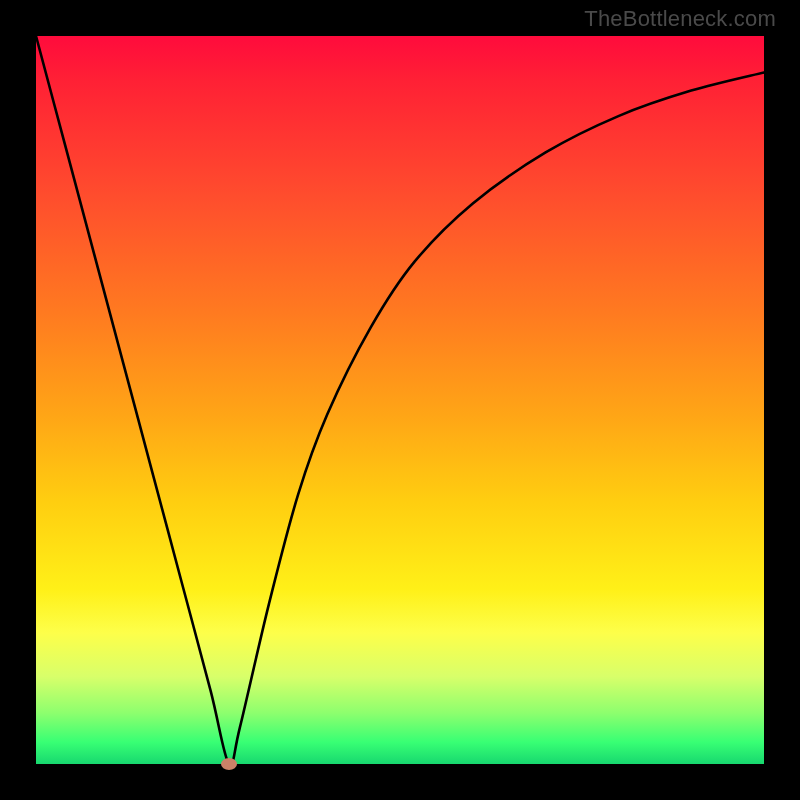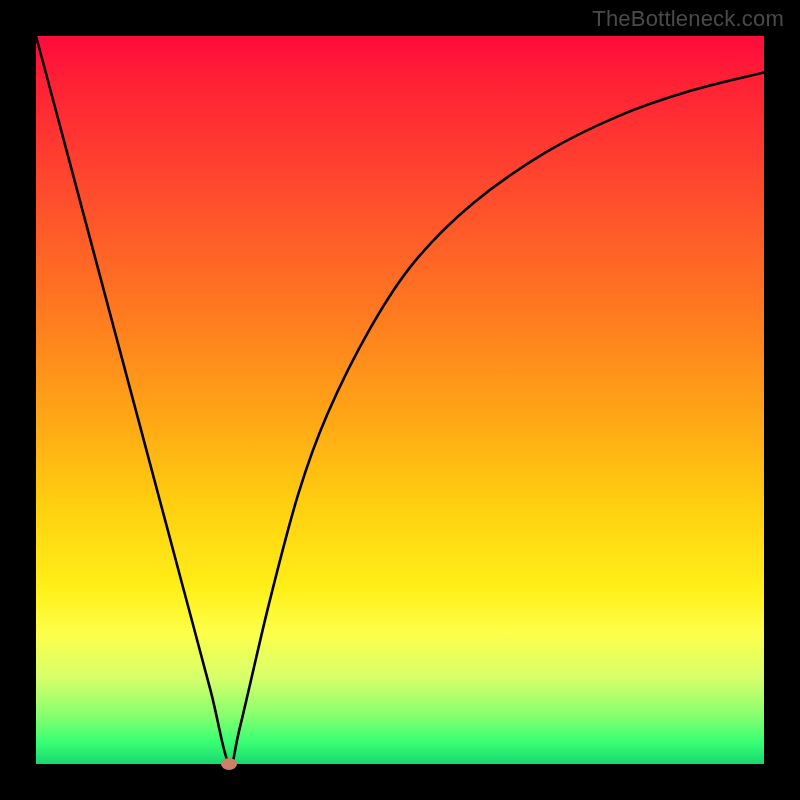--- a/index.html
+++ b/index.html
@@ -36,21 +36,21 @@
       #fdff4a 82%,
       #d8ff6a 88%,
       #8dff6e 93%,
       #38ff74 97%,
       #17d86f 100%
     );
   }
   .watermark {
     position: absolute;
     top: 6px;
-    right: 16px;
+    right: 24px;
     color: #4a4a4a;
     font-size: 22px;
     font-weight: 500;
     letter-spacing: 0.2px;
     user-select: none;
   }
   svg.curve {
     position: absolute;
     left: 0;
     top: 0;

